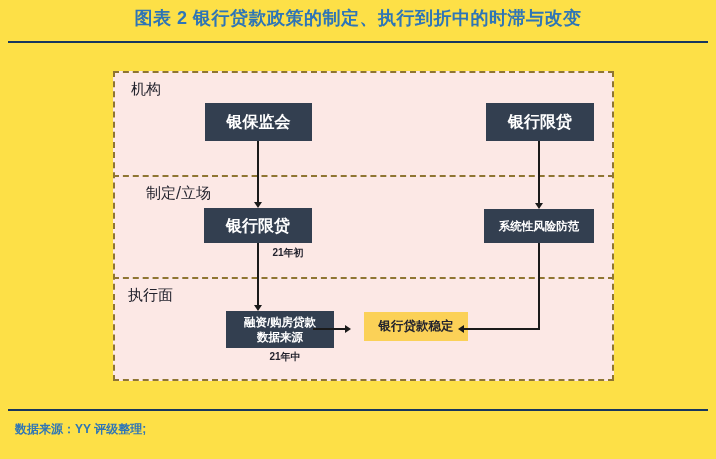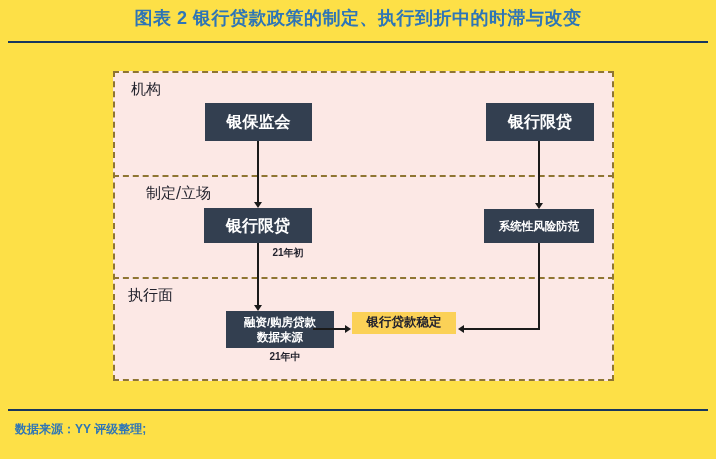--- a/index.html
+++ b/index.html
@@ -74,21 +74,21 @@
     <span>系统性风险防范</span>
   </div>
   <div class="node node-dark" style="left:204px;top:208px;width:108px;height:35px;">
     <span>银行限贷</span>
   </div>
 
   <div class="node node-dark" style="left:205px;top:311px;width:108px;height:37px;font-size:11.5px;margin-left:21px;">
     <span>融资/购房贷款</span>
     <span>数据来源</span>
   </div>
-  <div class="node node-yellow" style="left:352px;top:312px;width:104px;height:22px;">
+  <div class="node node-yellow" style="left:364px;top:312px;width:104px;height:29px;">
     <span>银行贷款稳定</span>
   </div>
 
   <div class="timestamp" style="left:258px;top:246px;width:60px;">21年初</div>
   <div class="timestamp" style="left:255px;top:350px;width:60px;">21年中</div>
 
   <div class="line" style="left:257px;top:141px;width:2px;height:62px;"></div>
   <div class="head head-down" style="left:254px;top:202px;"></div>
 
   <div class="line" style="left:538px;top:141px;width:2px;height:63px;"></div>

